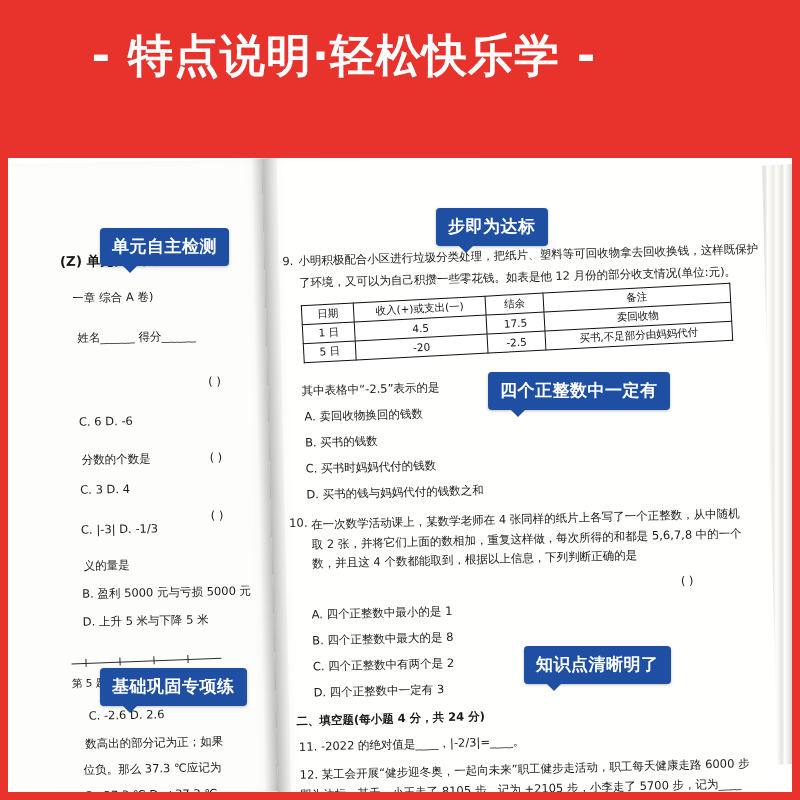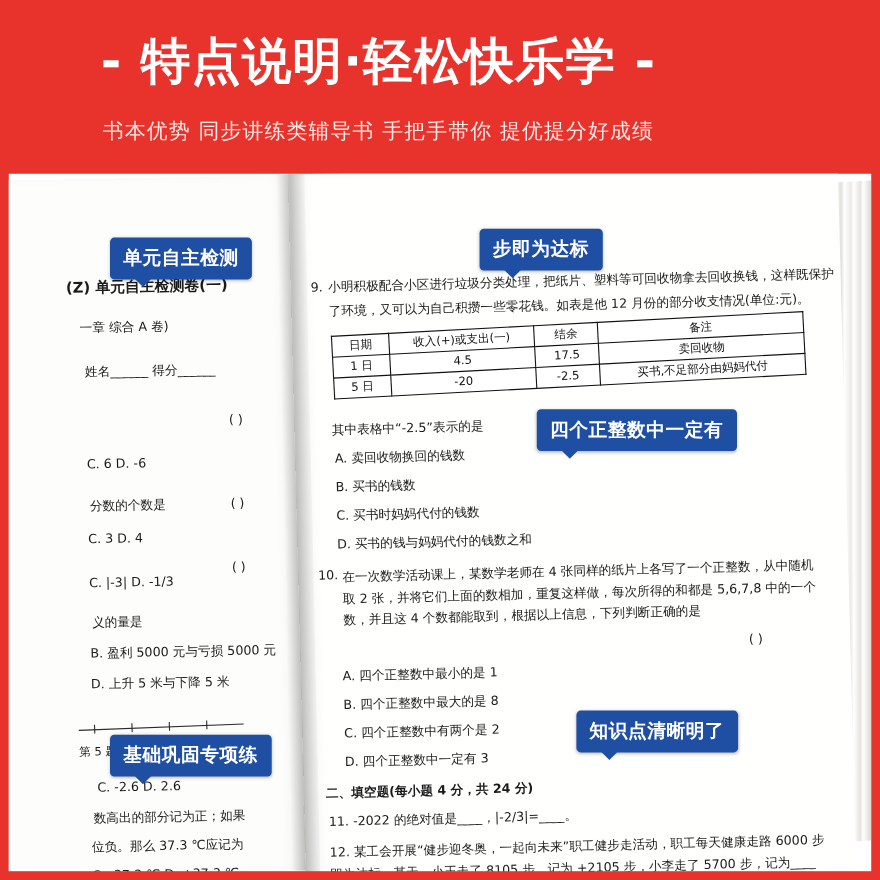--- a/index.html
+++ b/index.html
@@ -136,39 +136,38 @@
   }
   .callout::after {
     content: "";
     position: absolute;
     left: 22px; bottom: -7px;
     width: 0; height: 0;
     border-left: 8px solid transparent;
     border-right: 8px solid transparent;
     border-top: 8px solid #1f4fa3;
   }
-  .c1 { left: 100px; top: 216px; font-family: Liberation Serif, serif; }
+  .c1 { left: 100px; top: 228px; font-family: Liberation Serif, serif; }
   .c2 { left: 436px; top: 208px; }
   .c3 { left: 488px; top: 372px; }
   .c4 { left: 524px; top: 646px; }
   .c5 { left: 100px; top: 668px; }
   
   .footer-band {
     position: absolute; left: 0; bottom: 0; width: 800px; height: 8px;
     background: #e8322c;
   }
 </style>
 </head>
 <body>
 
 <div id="page">
 
   <div class="header">
     <div class="header-title">- 特点说明·轻松快乐学 -</div>
-    <div class="header-sub">书本优势 同步讲练类辅导书 手把手带你 提优提分好成绩</div>
   </div>
 
   <div class="photo">
     <div class="spread">
 
       <div class="stack"></div>
 
       <div class="pg-left">
         <div class="txt s13 bold" style="left:92px; top:90px;">(Z) 单元自主检测卷(一)</div>
         <div class="txt s11" style="left:104px; top:128px;">一章  综合 A 卷)</div>

